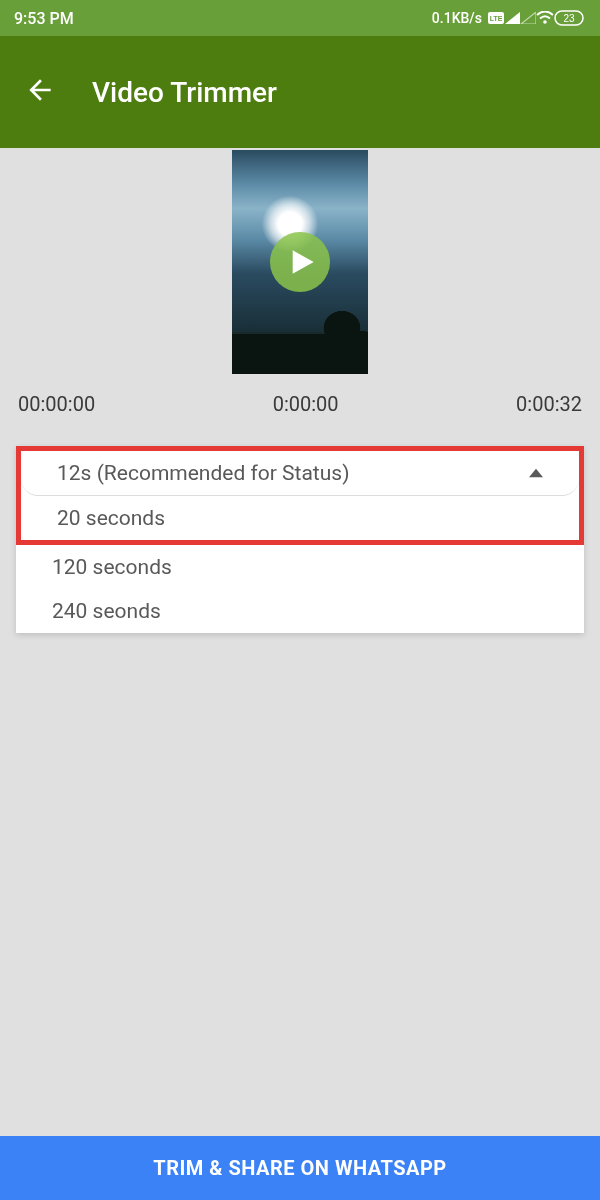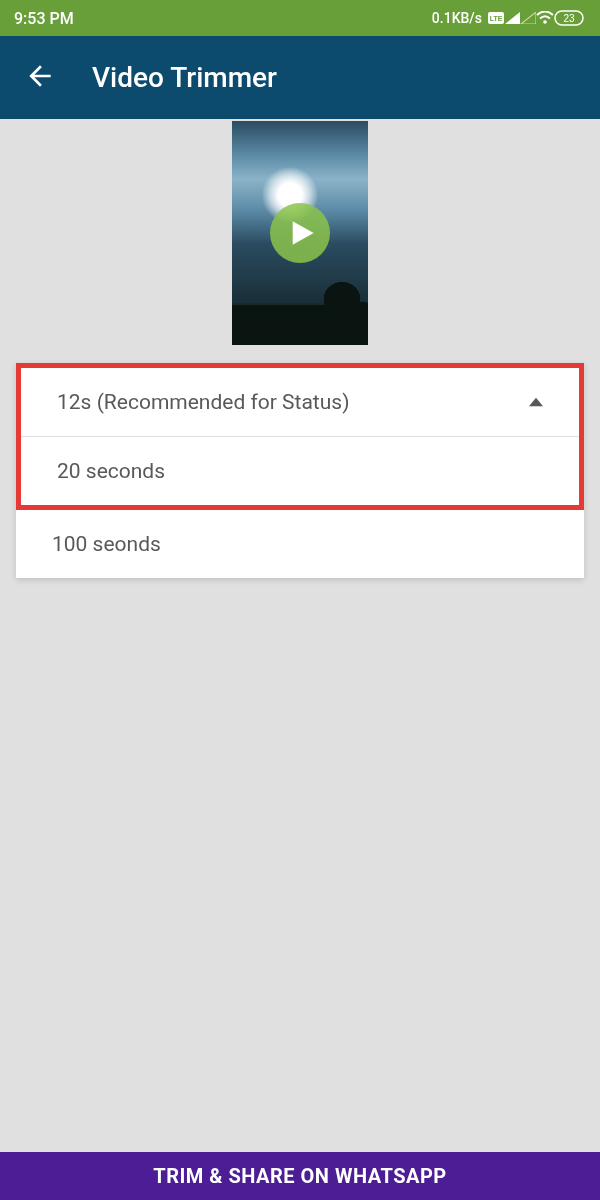--- a/index.html
+++ b/index.html
@@ -17,22 +17,22 @@
     padding: 0 14px;
     font-size: 16px;
     font-weight: 500;
   }
   .status-right { display: flex; align-items: flex-start; gap: 6px; font-size: 14px; }
   .status-icons { display: flex; align-items: center; }
   .sicon { display: inline-flex; }
 
   
   .app-bar {
-    height: 83px;
-    background: #0c4a6e;
+    height: 112px;
+    background: #4d7c0f;
     display: flex;
     align-items: center;
     padding: 0 24px;
     gap: 36px;
   }
   .app-bar .back svg { width: 32px; height: 32px; }
   .app-title { color: #fff; font-size: 28px; font-weight: 500; }
 
   
   .preview-area {
@@ -105,38 +105,39 @@
   
   .panel {
     margin: 10px 16px 0 16px;
     background: #fff;
     box-shadow: 0 2px 6px rgba(0,0,0,0.15);
   }
   .highlight-box {
     border: 5px solid #e53935;
   }
   .opt {
-    padding: 22px 36px;
+    padding: 10px 36px;
     color: #595959;
     font-size: 21px;
     display: flex;
     align-items: flex-end;
     justify-content: space-between;
+    border-radius: 17px;
   }
   .opt + .opt { border-top: 0; }
   .opt-first { border-bottom: 1px solid #ddd; }
   .caret-up svg { width: 14px; height: 14px; }
 
   
   .spacer { flex: 1 1 auto; }
 
   
   .action-bar {
-    height: 48px;
-    background: #4c1d95;
+    height: 64px;
+    background: #3b82f6;
     color: #fff;
     display: flex;
     align-items: center;
     justify-content: center;
     font-size: 20px;
     font-weight: 700;
     letter-spacing: 0.5px;
   }
 </style>
 </head>
@@ -195,38 +196,46 @@
     <div class="thumb">
       <div class="sun"></div>
       <div class="fence"></div>
       <div class="trees"></div>
       <div class="play-badge">
         <svg viewBox="0 0 24 24">
             <path d="M4 2 L22 12 L4 22 Z" fill="#fff"></path>
           </svg>
       </div>
     </div>
+    <div class="time-row">
+      <span>00:00:00</span>
+      <span>0:00:00</span>
+      <span>0:00:32</span>
+    </div>
   </div>
 
   <div class="panel">
     <div class="highlight-box">
       <div class="opt opt-first">
         <span>12s (Recommended for Status)</span>
         <span class="caret-up">
           <svg viewBox="0 0 10 6">
               <path d="M0 6 L5 0 L10 6 Z" fill="#595959"></path>
             </svg>
         </span>
       </div>
       <div class="opt">
         <span>20 seconds</span>
       </div>
     </div>
     <div class="opt">
-      <span>100 seonds</span>
+      <span>120 seconds</span>
+    </div>
+    <div class="opt">
+      <span>240 seonds</span>
     </div>
   </div>
 
   <div class="spacer"></div>
 
   <div class="action-bar">
     <span>TRIM &amp; SHARE ON WHATSAPP</span>
   </div>
 
 </div>

